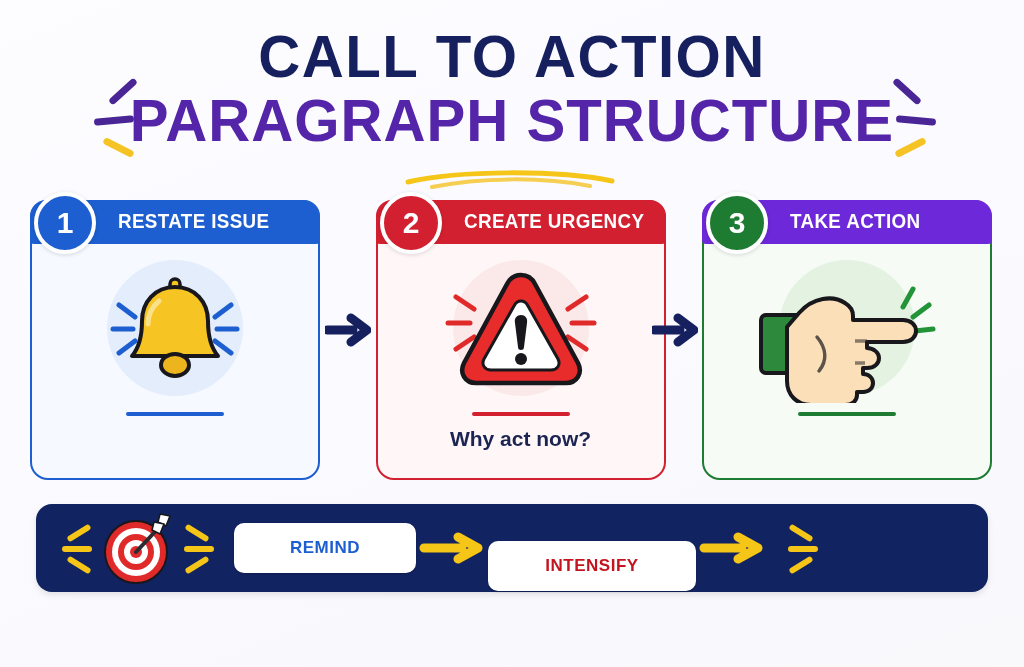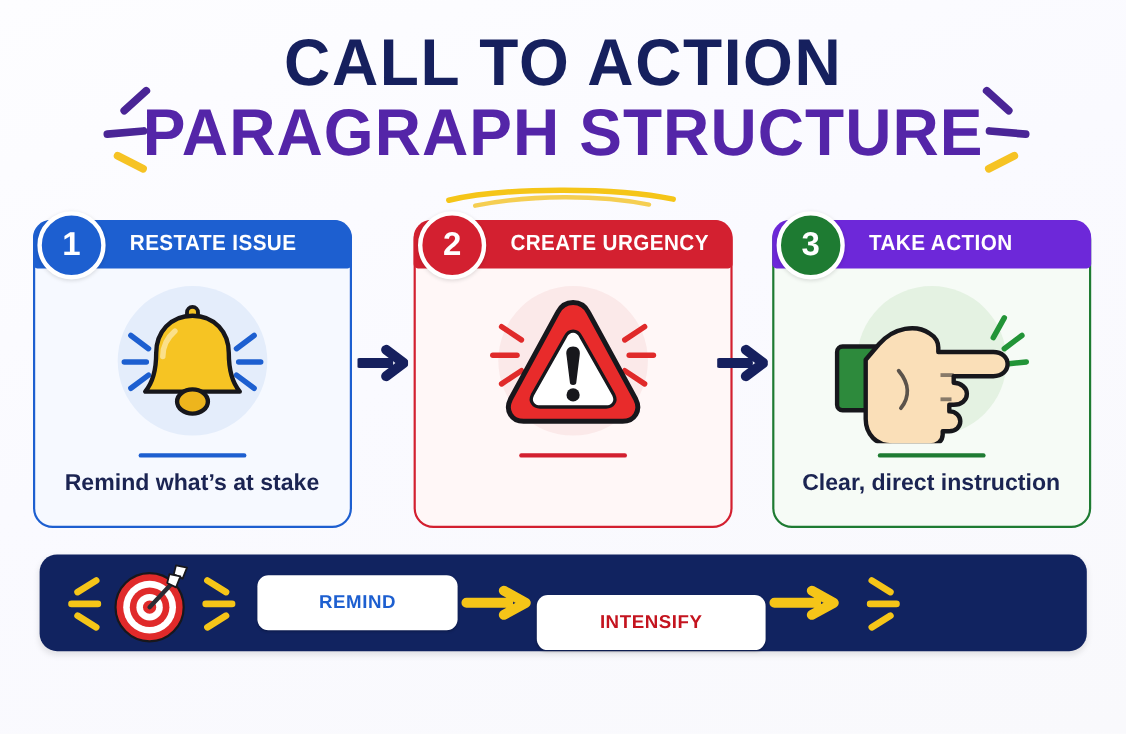--- a/index.html
+++ b/index.html
@@ -199,21 +199,20 @@
           <line x1="146" y1="100" x2="130" y2="88"></line>
         </g>
         <path d="M90 26 a5 5 0 0 1 5 5 v4 h-10 v-4 a5 5 0 0 1 5 -5 z" fill="#f6c423" stroke="#17171c" stroke-width="3.5" stroke-linejoin="round"></path>
         <path d="M90 34 c-20 0 -33 15 -33 34 c0 18 -4 28 -10 35 h86 c-6 -7 -10 -17 -10 -35 c0 -19 -13 -34 -33 -34 z" fill="#f6c423" stroke="#17171c" stroke-width="4" stroke-linejoin="round"></path>
         <ellipse cx="90" cy="112" rx="14" ry="11" fill="#edb51d" stroke="#17171c" stroke-width="4"></ellipse>
         <path d="M74 48 c-7 6 -11 14 -11 23" stroke="#fbe08a" stroke-width="5" fill="none" stroke-linecap="round"></path>
       </svg>
     </div>
 
     <div class="divider"></div>
-    <div class="caption">Remind what’s at stake</div>
   </div>
 
   <div class="card" id="card-2">
     <div class="card-header">
       <span class="card-header-label">CREATE URGENCY</span>
     </div>
     <div class="badge">2</div>
 
     <div class="icon-area">
       <div class="icon-blob"></div>
@@ -227,20 +226,21 @@
           <line x1="160" y1="96" x2="142" y2="84"></line>
         </g>
         <path d="M95 22 c6 0 11 3 14 9 l43 79 c5 10 -1 20 -12 20 h-90 c-11 0 -17 -10 -12 -20 l43 -79 c3 -6 8 -9 14 -9 z" fill="#e82b2b" stroke="#17171c" stroke-width="4.5" stroke-linejoin="round"></path>
         <path d="M95 48 c3 0 5 1 7 5 l30 53 c3 6 -1 11 -7 11 h-60 c-6 0 -10 -5 -7 -11 l30 -53 c2 -4 4 -5 7 -5 z" fill="#ffffff" stroke="#17171c" stroke-width="3" stroke-linejoin="round"></path>
         <path d="M95 62 c4 0 7 3 6 8 l-3 24 c0 2 -1 3 -3 3 c-2 0 -3 -1 -3 -3 l-3 -24 c-1 -5 2 -8 6 -8 z" fill="#17171c"></path>
         <circle cx="95" cy="106" r="6" fill="#17171c"></circle>
       </svg>
     </div>
 
     <div class="divider"></div>
+    <div class="caption">Why act now?</div>
   </div>
 
   <div class="card" id="card-3">
     <div class="card-header">
       <span class="card-header-label">TAKE ACTION</span>
     </div>
     <div class="badge">3</div>
 
     <div class="icon-area">
       <div class="icon-blob"></div>
@@ -255,21 +255,20 @@
                  l0 6 c7 0 12 5 12 10 c0 6 -5 10 -12 10 l-4 0 l0 6 c6 0 10 4 10 9 c0 5 -4 9 -10 9 l-6 0 l0 3
                  c0 6 -5 10 -12 10 l-34 0 c-14 0 -24 -10 -24 -24 l0 -54 z" fill="#fadfb8" stroke="#17171c" stroke-width="4" stroke-linejoin="round"></path>
         <path d="M106 67 l50 0" stroke="#17171c" stroke-width="3.5" fill="none" opacity="0.55"></path>
         <path d="M70 84 c10 12 10 24 2 34" stroke="#17171c" stroke-width="3.5" fill="none" stroke-linecap="round" opacity="0.7"></path>
         <path d="M108 88 l12 0" stroke="#17171c" stroke-width="3.5" opacity="0.5"></path>
         <path d="M108 110 l10 0" stroke="#17171c" stroke-width="3.5" opacity="0.5"></path>
       </svg>
     </div>
 
     <div class="divider"></div>
-    <div class="caption">Clear, direct instruction</div>
   </div>
 
   <svg class="connector" id="connector-1" viewBox="0 0 46 36">
     <path d="M2 18 L28 18 M26 6 L42 18 L26 30" stroke="#16205e" stroke-width="9" fill="none" stroke-linecap="round" stroke-linejoin="round"></path>
   </svg>
   <svg class="connector" id="connector-2" viewBox="0 0 46 36">
     <path d="M2 18 L28 18 M26 6 L42 18 L26 30" stroke="#16205e" stroke-width="9" fill="none" stroke-linecap="round" stroke-linejoin="round"></path>
   </svg>
 
   <div id="summary-bar">

